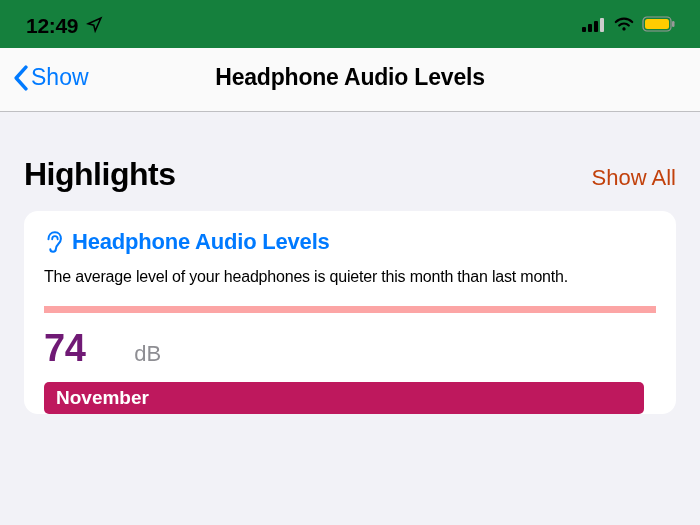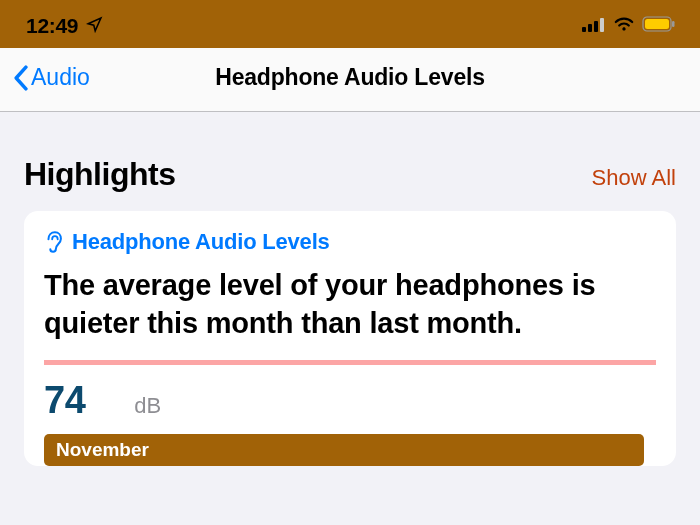--- a/index.html
+++ b/index.html
@@ -13,21 +13,21 @@
       width: 700px;
       height: 525px;
       background: #f2f2f7;
       overflow: hidden;
     }
     .status-bar {
       display: flex;
       justify-content: space-between;
       align-items: center;
       padding: 12px 24px 8px 26px;
-      background: #a16207;
+      background: #15803d;
       height: 48px;
     }
     .status-left {
       display: flex;
       align-items: center;
       gap: 6px;
     }
     .time {
       font-size: 21px;
       font-weight: 600;
@@ -112,52 +112,52 @@
       color: #007aff;
       display: inline-flex;
     }
     .card-header-title {
       color: #007aff;
       font-size: 22px;
       font-weight: 600;
       letter-spacing: -0.2px;
     }
     .card-description {
-      font-size: 29px;
-      font-weight: 700;
+      font-size: 16px;
+      font-weight: 400;
       color: #000;
       line-height: 1.3;
       letter-spacing: -0.2px;
       padding-bottom: 18px;
-      border-bottom: 5px solid #fca5a5;
+      border-bottom: 7px solid #fca5a5;
     }
     .stat-row {
       display: flex;
       align-items: baseline;
       gap: 6px;
       padding-top: 14px;
       padding-bottom: 10px;
     }
     .stat-value {
       font-size: 38px;
       font-weight: 700;
-      color: #0c4a6e;
+      color: #701a75;
       letter-spacing: -0.5px;
     }
     .stat-unit {
       font-size: 22px;
       font-weight: 500;
       color: #8e8e93;
       margin-left: 43px;
     }
     .bar-chart {
       margin-top: 2px;
     }
     .bar {
-      background: #a16207;
+      background: #be185d;
       color: #fff;
       font-size: 19px;
       font-weight: 600;
       padding: 5px 12px;
       border-radius: 5px;
       width: 98%;
       height: 32px;
       display: flex;
       align-items: center;
     }
@@ -200,21 +200,21 @@
   </div>
 </div>
 
 <div class="nav-bar">
   <button class="back-button">
     <span class="back-chevron">
       <svg width="17" height="26" viewBox="0 0 14 24">
         <path d="M12 2 L3 12 L12 22" stroke="#007aff" stroke-width="3.2" fill="none" stroke-linecap="round" stroke-linejoin="round"></path>
       </svg>
     </span>
-    <span>Audio</span>
+    <span>Show</span>
   </button>
   <div class="nav-title">Headphone Audio Levels</div>
 </div>
 
 <div class="content">
   <div class="section-header">
     <h2 class="section-title">Highlights</h2>
     <button class="show-all">Show All</button>
   </div>
 

